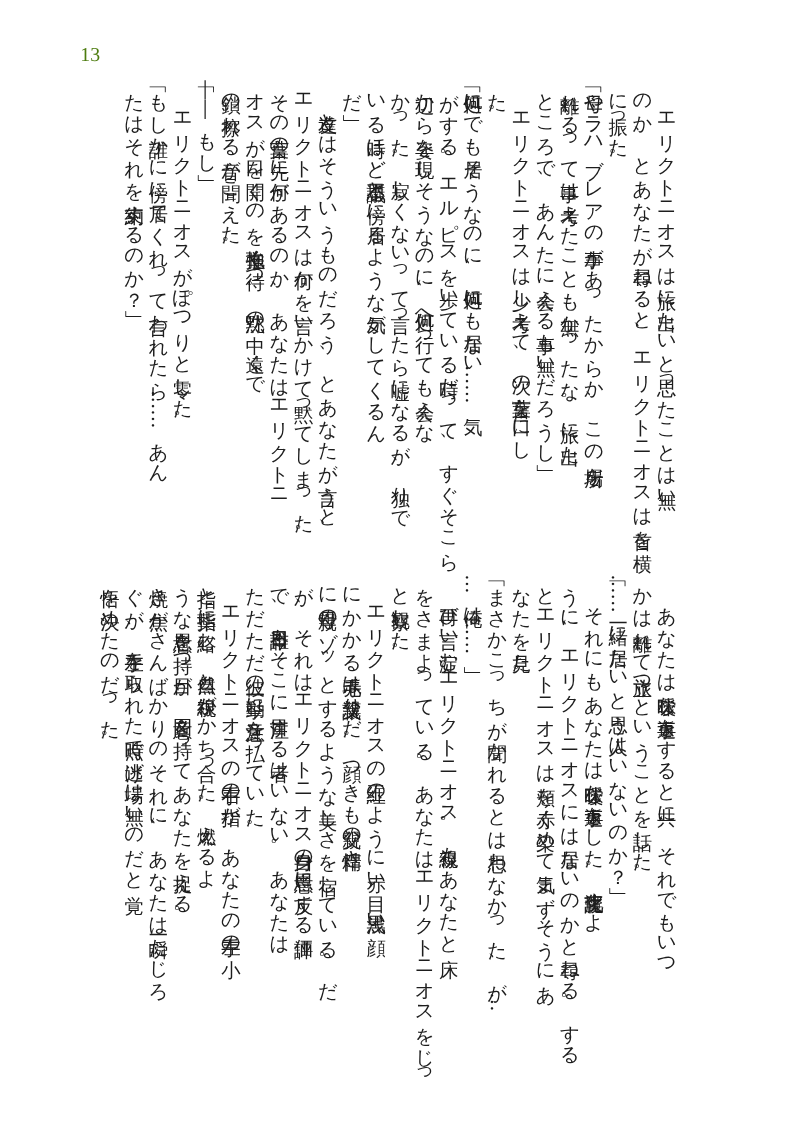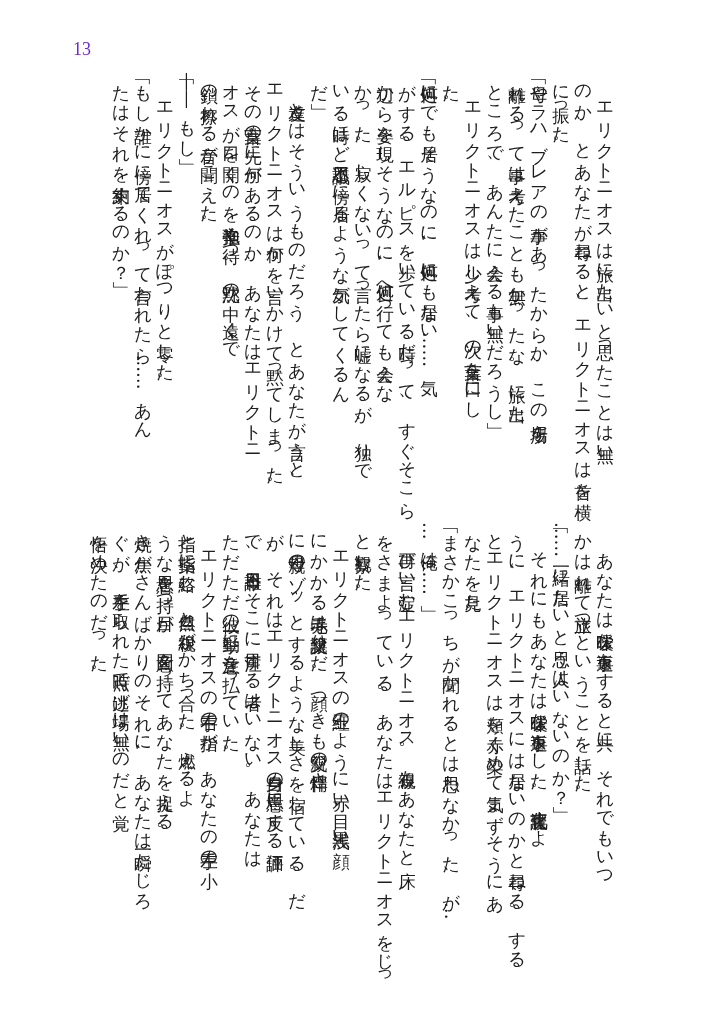--- a/index.html
+++ b/index.html
@@ -15,21 +15,21 @@
       color: #1d1d1d;
       font-family: "DejaVu Serif", "Liberation Serif", serif;
     }
     .page-number {
       position: absolute;
       left: 73px;
       top: 39px;
       font-size: 18px;
       line-height: 20px;
       font-family: "Liberation Serif", "DejaVu Serif", serif;
-      color: #6d28d9;
+      color: #4d7c0f;
     }
     .text-block {
       position: absolute;
       display: flex;
       flex-direction: row-reverse;
       align-items: flex-start;
     }
     .upper-block {
       right: 106px;   
       top: 73px;

